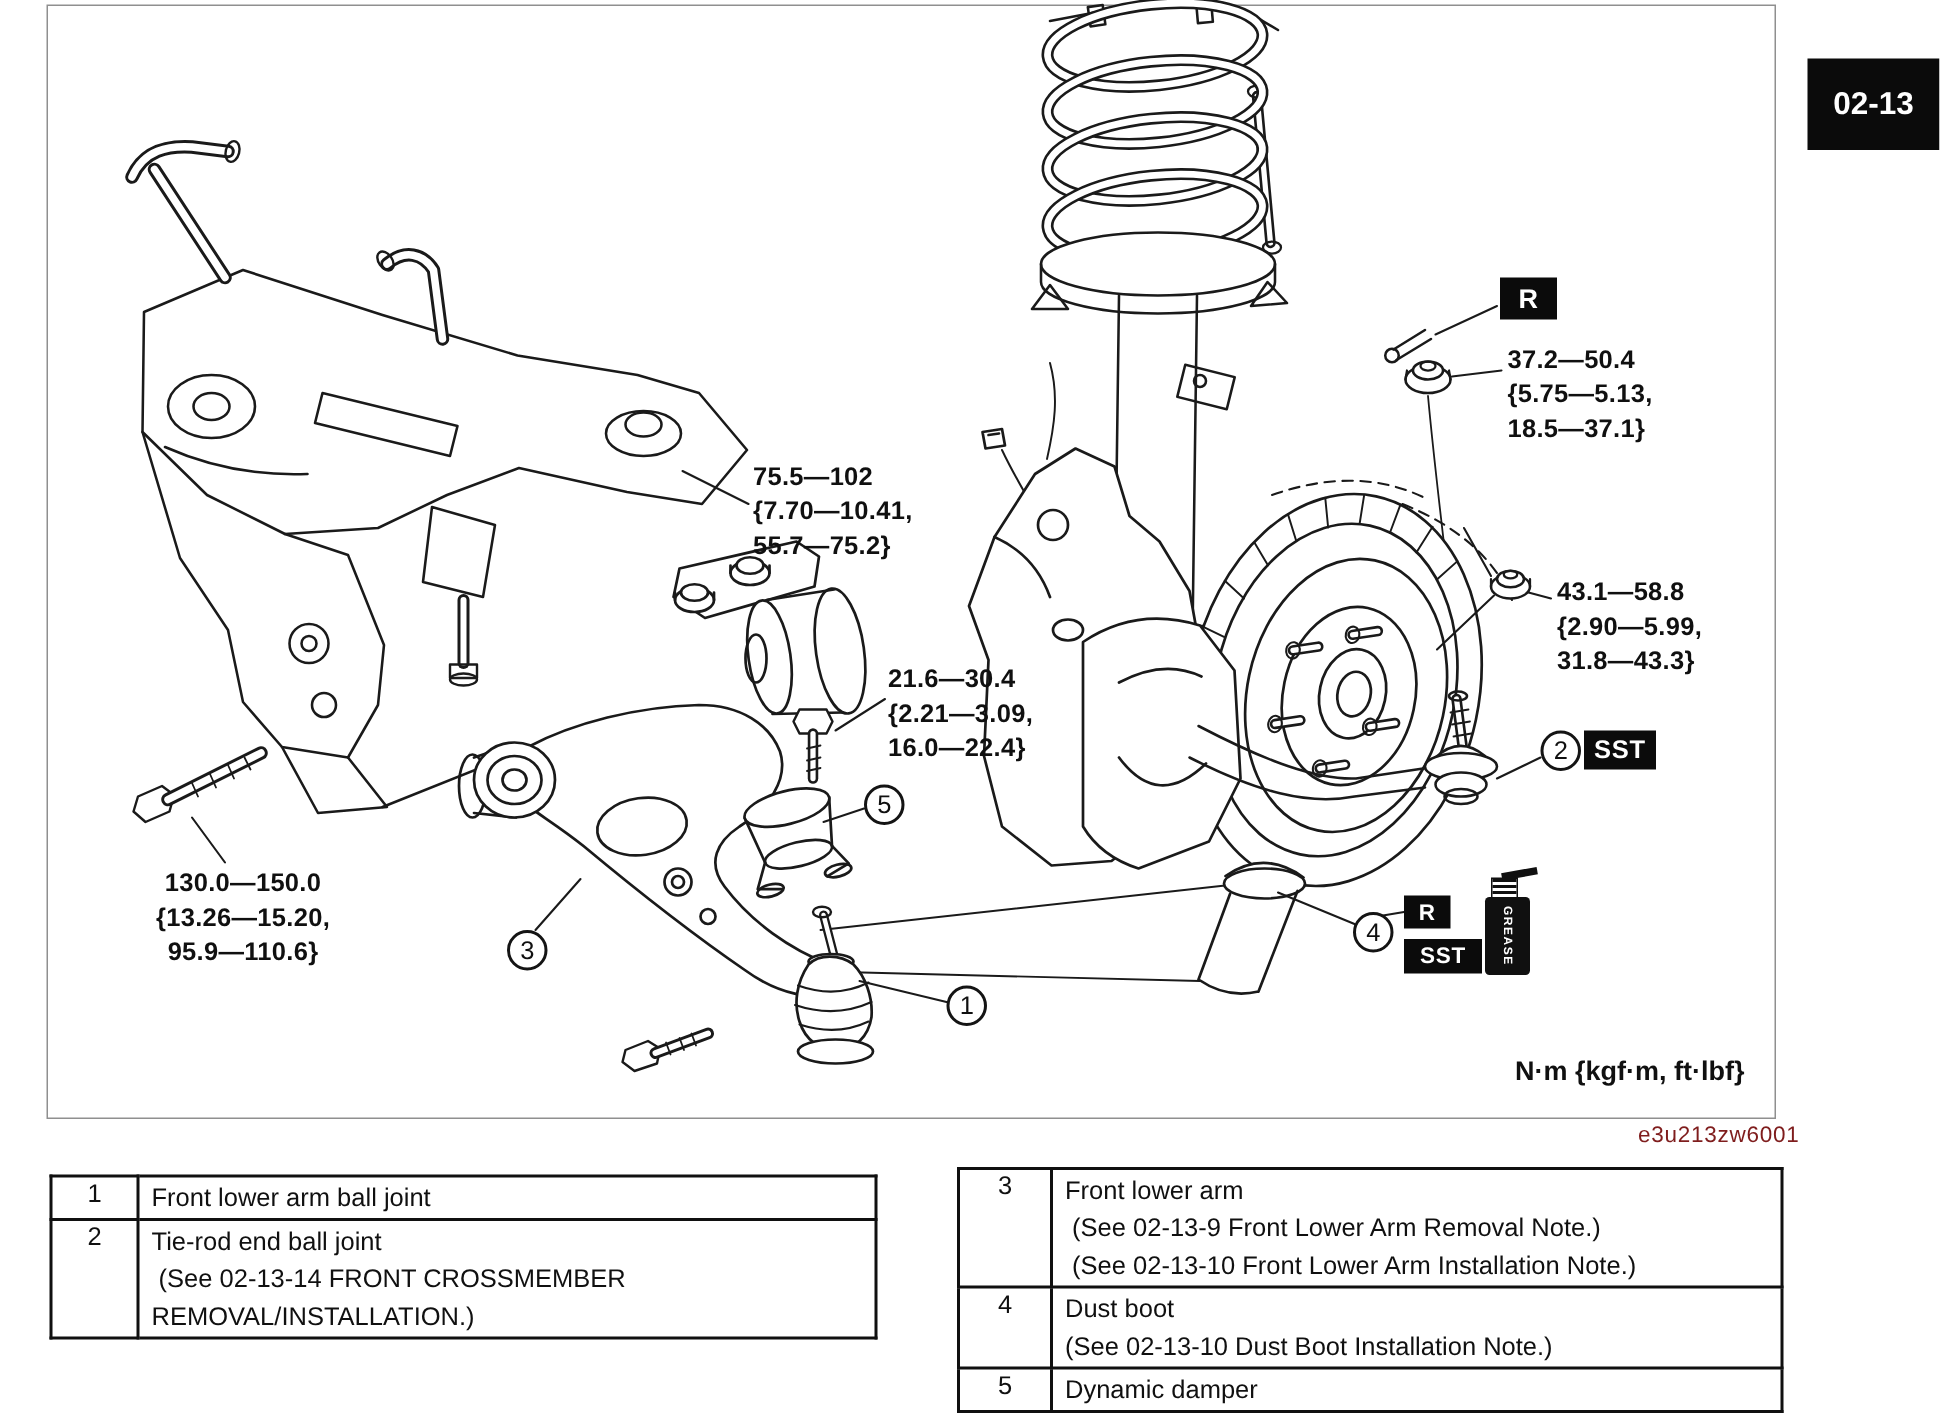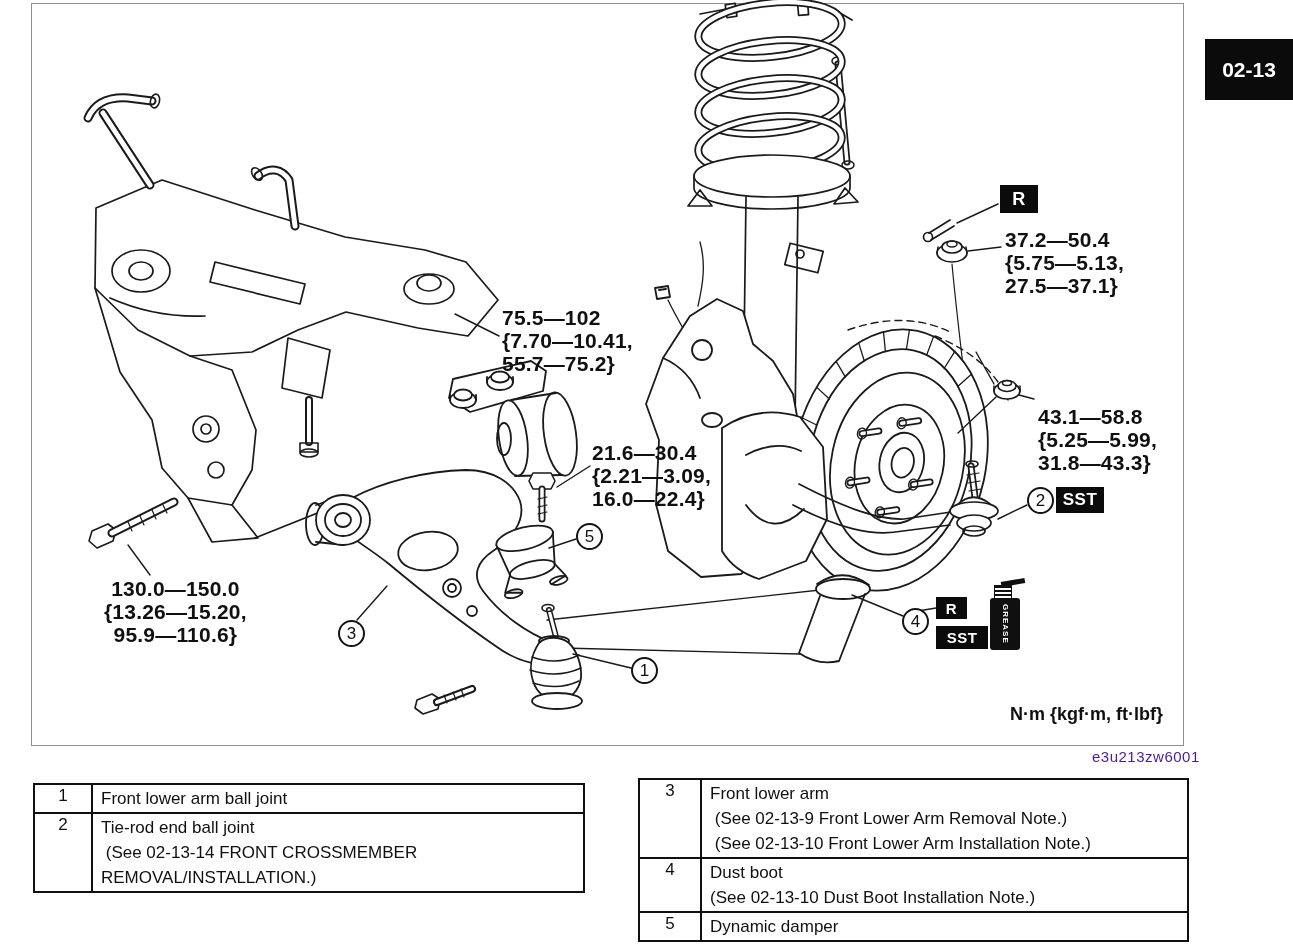--- a/index.html
+++ b/index.html
@@ -3,31 +3,31 @@
 <meta charset="utf-8">
 <style>
   html,body{margin:0;padding:0;background:#fff;}
   .page{position:relative;width:1293px;height:947px;background:#fff;overflow:hidden;
         font-family:"Liberation Sans",sans-serif;color:#101010;padding-left:44px;}
   .frame{position:absolute;left:31px;top:3px;width:1151px;height:741px;border:1px solid #8f8f8f;}
   svg.art{position:absolute;left:0;top:0;}
   .k{stroke:#1a1a1a;fill:none;stroke-linecap:round;stroke-linejoin:round;}
   .w{stroke:#fff;fill:none;stroke-linecap:round;stroke-linejoin:round;}
   .pw{fill:#fff;}
-  .torque{position:absolute;font-size:21px;font-weight:bold;line-height:23px;
+  .torque{position:absolute;font-size:17px;font-weight:bold;line-height:23px;
           letter-spacing:.2px;white-space:nowrap;}
   .badge{position:absolute;background:#0b0b0b;color:#fff;font-weight:bold;
          display:flex;align-items:center;justify-content:center;letter-spacing:.5px;}
   .tab{position:absolute;left:1205px;top:39px;width:88px;height:61px;background:#0b0b0b;
        color:#fff;font-weight:bold;font-size:21px;display:flex;align-items:center;justify-content:center;}
   .callout{position:absolute;width:27px;height:27px;border:2px solid #141414;border-radius:50%;
            background:#fff;display:flex;align-items:center;justify-content:center;
            font-size:17px;box-sizing:border-box;}
   .units{position:absolute;left:998px;top:704px;font-size:18px;font-weight:bold;margin-left:12px;}
-  .figcode{position:absolute;left:1092px;top:748px;font-size:15px;color:#4c1d95;letter-spacing:.5px;}
+  .figcode{position:absolute;left:1092px;top:748px;font-size:15px;color:#7f1d1d;letter-spacing:.5px;}
   table.legend{position:absolute;border-collapse:collapse;table-layout:fixed;font-size:17px;}
   table.legend td{border:2px solid #101010;vertical-align:top;padding:1px 8px;}
   table.legend td.num{text-align:center;padding:1px 0;}
   .tline{white-space:pre-wrap;line-height:25px;}
   .grease{position:absolute;left:988px;top:580px;width:40px;height:72px;}
   .can-body{position:absolute;left:2px;top:18px;width:30px;height:52px;background:#101010;
             border-radius:3px;display:flex;align-items:center;justify-content:center;}
   .can-body span{writing-mode:vertical-rl;color:#fff;font-size:8px;font-weight:bold;letter-spacing:1px;}
   .can-cap{position:absolute;left:6px;top:5px;width:16px;height:14px;
            background:repeating-linear-gradient(0deg,#101010 0 2px,#fff 2px 4px);border:1px solid #101010;}
@@ -292,25 +292,25 @@
     <div>16.0—22.4}</div>
   </div>
   <div class="torque" style="left:104px;top:577px;text-align:center;">
     <div>130.0—150.0</div>
     <div>{13.26—15.20,</div>
     <div>95.9—110.6}</div>
   </div>
   <div class="torque" style="left:1005px;top:228px;">
     <div>37.2—50.4</div>
     <div>{5.75—5.13,</div>
-    <div>27.5—37.1}</div>
-  </div>
-  <div class="torque" style="left:1038px;top:383px;margin-top:22px;">
+    <div>18.5—37.1}</div>
+  </div>
+  <div class="torque" style="left:1038px;top:383px;">
     <div>43.1—58.8</div>
-    <div>{5.25—5.99,</div>
+    <div>{2.90—5.99,</div>
     <div>31.8—43.3}</div>
   </div>
 
   <div class="badge" style="left:1000px;top:185px;width:38px;height:28px;font-size:18px;">R</div>
   <div class="badge" style="left:1056px;top:487px;width:48px;height:26px;font-size:17px;">SST</div>
   <div class="badge" style="left:936px;top:597px;width:31px;height:22px;font-size:15px;">R</div>
   <div class="badge" style="left:936px;top:626px;width:52px;height:23px;font-size:15px;">SST</div>
 
   <div class="grease">
     <div class="can-nozzle"></div>

